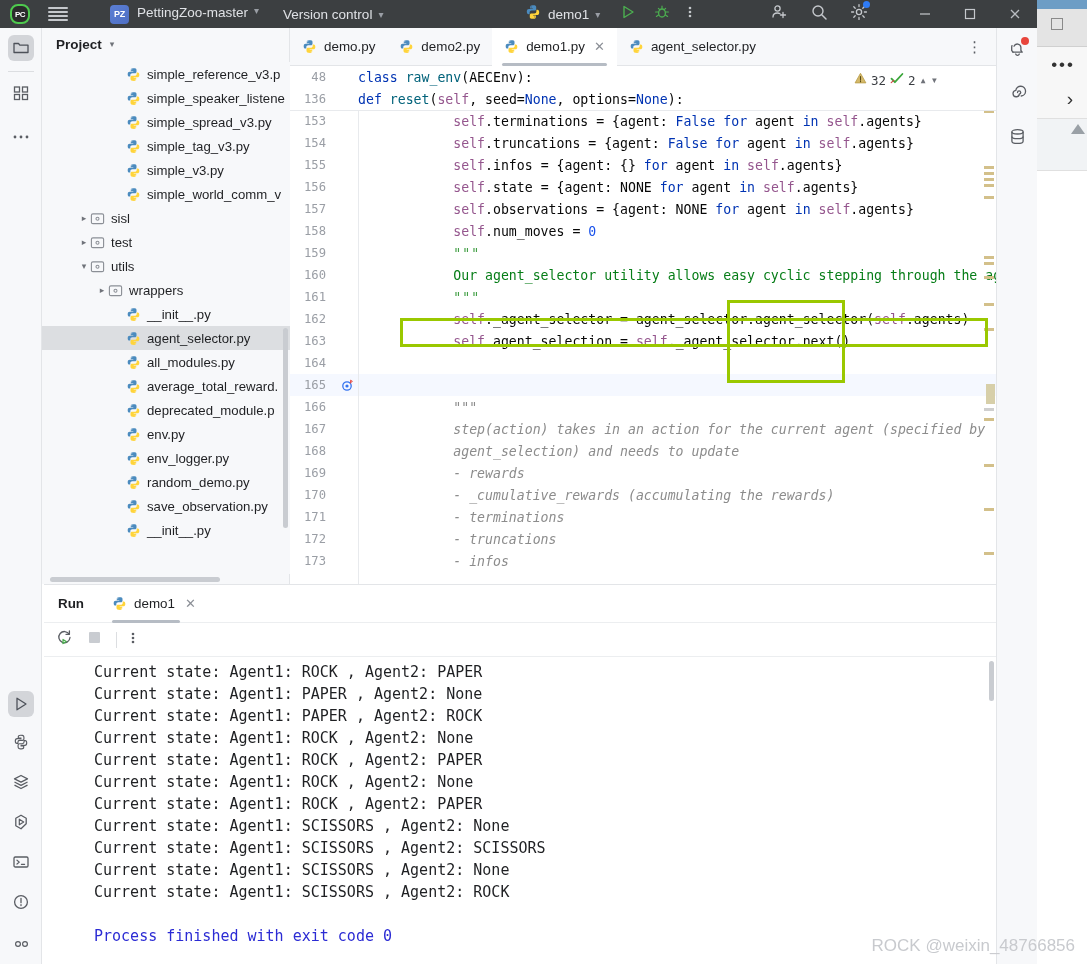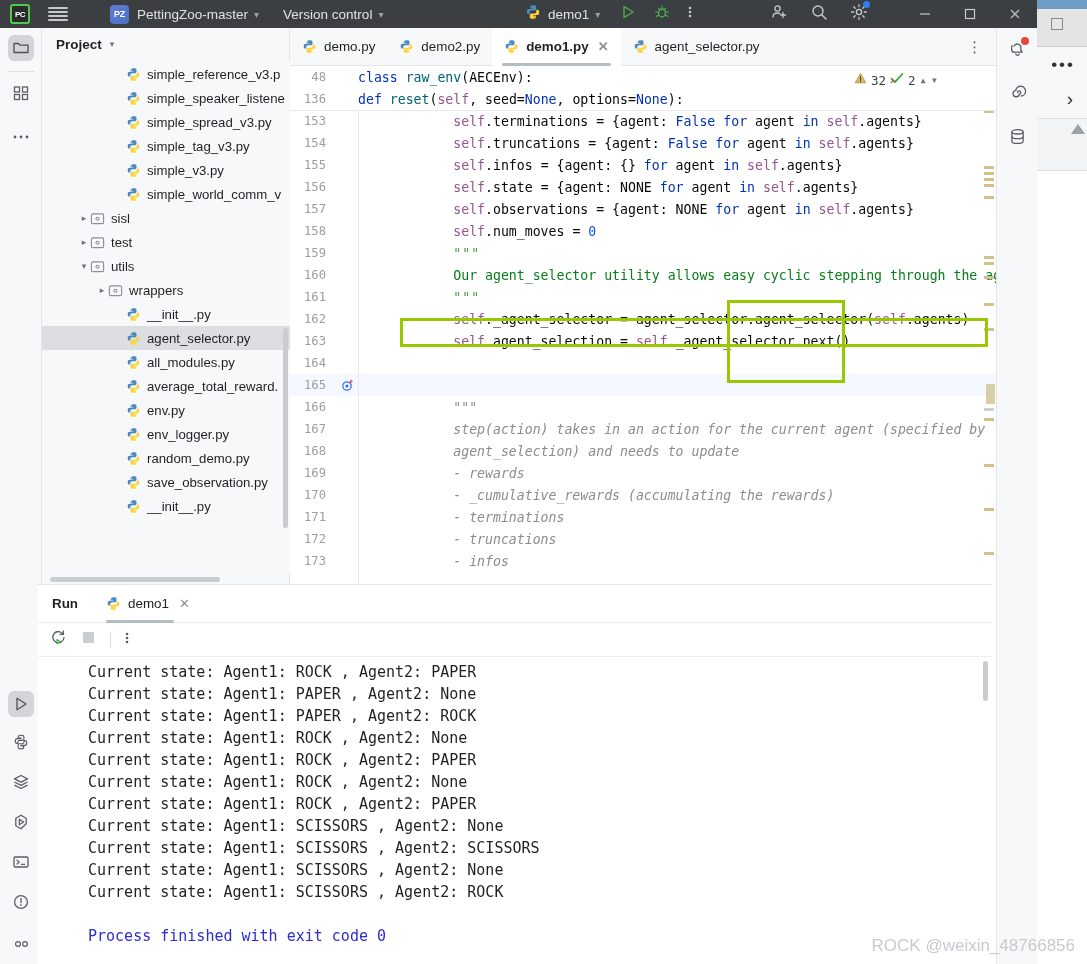--- a/index.html
+++ b/index.html
@@ -23,25 +23,25 @@
   .bgwin-tri { position:absolute; right:2px; top:124px; width:0;height:0;border-left:7px solid transparent;border-right:7px solid transparent;border-bottom:10px solid #9aa0a6;}
 
   
   .ide { position:absolute; left:0; top:0; width:1037px; height:964px; background:#ffffff; }
 
   
   .titlebar {
     position:absolute; left:0; top:0; width:1037px; height:28px;
     background:#3c3f41; display:flex; align-items:center;
   }
-  .tb-logo { width:20px;height:20px;margin-left:10px;border:2px solid #4ec94e;border-radius:3px;
+  .tb-logo { width:20px;height:20px;margin-left:10px;border:2px solid #4ec94e;border-radius:8px;
     background:#2b2b2b;color:#ffffff;font-size:8px;font-weight:bold;display:flex;align-items:center;justify-content:center;letter-spacing:-0.5px;}
   .tb-burger { margin-left:18px; width:20px; height:14px; display:flex; flex-direction:column; justify-content:space-between; cursor:pointer;}
   .tb-burger i { display:block; height:2px; background:#c5c8cc; border-radius:1px;}
-  .tb-proj { margin-left:22px; display:flex; align-items:center;padding-left:20px; }
+  .tb-proj { margin-left:22px; display:flex; align-items:flex-start;padding-left:20px; }
   .proj-badge { width:19px;height:19px;border-radius:4px;background:linear-gradient(135deg,#5b7fd4,#4f6fc4);
     color:#fff;font-size:9px;font-weight:bold;display:flex;align-items:center;justify-content:center;letter-spacing:-0.3px;}
   .proj-name { color:#dfe1e5; font-size:13.5px; margin-left:8px;}
   .caret { color:#9a9ea5; font-size:10px; margin-left:6px;}
   .tb-vcs { margin-left:24px; color:#dfe1e5; font-size:13.5px; display:flex; align-items:center;}
   .tb-runcfg { position:absolute; left:525px; display:flex; align-items:center; }
   .tb-runcfg .lbl { color:#dfe1e5; font-size:13.5px; margin-left:7px;}
   .tb-icons { position:absolute; left:620px; display:flex; align-items:center; gap:18px;}
   .tb-right { position:absolute; left:770px; display:flex; align-items:center; gap:22px;}
   .tb-win { position:absolute; right:0; top:0; height:28px; display:flex; align-items:center;}
@@ -67,21 +67,21 @@
   .trow.sel { background:#dcdee1; }
   .tarrow { width:12px; font-size:9px; color:#70737a; display:inline-block; text-align:center; flex:0 0 auto;}
   .tpy { flex:0 0 auto; margin-right:6px; display:flex;}
   .tfolder { flex:0 0 auto; margin-right:6px; display:flex;}
   .vscroll { position:absolute; right:1px; top:300px; width:5px; height:200px; background:#c9ccd1; border-radius:3px;}
   .hscroll { position:absolute; left:8px; bottom:2px; width:170px; height:5px; background:#c9ccd1; border-radius:3px;}
 
   
   .tabs { position:absolute; left:290px; top:28px; width:706px; height:38px; background:#f7f8fa; border-bottom:1px solid #e3e5e8; display:flex; align-items:center;}
   .tab { height:38px; display:flex; align-items:center; padding:0 12px; font-size:13.4px; color:#1f2023; position:relative; }
-  .tab.active { background:#ffffff;font-weight:bold; }
+  .tab.active { background:#ffffff; }
   .tab .underline { position:absolute; left:10px; right:10px; bottom:0; height:3px; background:#b6bcc4; border-radius:2px;}
   .tab .x { margin-left:9px; color:#8b8f96; font-size:13px;}
   .tabs-more { position:absolute; right:14px; color:#5a5d63; font-size:15px; line-height:4px;}
 
   
   .editor { position:absolute; left:290px; top:66px; width:706px; height:518px; background:#ffffff; overflow:hidden; font-family:"DejaVu Sans Mono", monospace; }
   .sticky { position:absolute; left:0; top:0; width:706px; background:#ffffff; z-index:4; border-bottom:1px solid #e8eaed;}
   .cl { height:22px; display:flex; align-items:center; white-space:pre; font-size:13.2px;}
   .ln { width:46px; text-align:right; padding-right:10px; color:#9a9ea5; font-size:12.2px; flex:0 0 auto; font-family:"DejaVu Sans Mono", monospace;}
   .gut { width:22px; flex:0 0 auto; display:flex; align-items:center; justify-content:center;}
@@ -104,21 +104,21 @@
   
   .marks { position:absolute; right:0; top:0; width:12px; height:518px; z-index:3;}
   .mk { position:absolute; right:2px; height:3px; background:#d3c08a;}
   .mk.g { background:#cfcfcf;}
   .thumb { position:absolute; right:1px; width:9px; background:#d7cfa9; }
 
   
   .annot { position:absolute; border:3px solid #9ac800; z-index:8; pointer-events:none;}
 
   
-  .runpanel { position:absolute; left:38px; top:584px; width:954px; height:380px; background:#ffffff; border-top:1px solid #e3e5e8;}
+  .runpanel { position:absolute; left:44px; top:584px; width:954px; height:380px; background:#ffffff; border-top:1px solid #e3e5e8;}
   .runtabs { height:38px; display:flex; align-items:center; padding-left:14px; border-bottom:1px solid #eceef0;}
   .runlabel { font-size:13.4px; font-weight:bold; color:#1f2023;}
   .runtab { margin-left:28px; height:38px; display:flex; align-items:center; font-size:13.4px; color:#1f2023; position:relative;}
   .runtab .underline { position:absolute; left:0; right:16px; bottom:0; height:3px; background:#b6bcc4; border-radius:2px;}
   .runtab .x { margin-left:10px; color:#8b8f96; font-size:13px;}
   .runtools { position:absolute; left:0; top:38px; width:954px; height:34px; display:flex; align-items:center; padding-left:12px; gap:14px; border-bottom:1px solid #eceef0;}
   .tsep { width:1px; height:16px; background:#dcdee1;}
   .console { position:absolute; left:0; top:72px; width:954px; height:308px; overflow:hidden; padding:6px 0 0 50px;
     font-family:"DejaVu Sans Mono", monospace; font-size:15px; color:#1f2023; }
   .cline { height:22px; white-space:pre;}
@@ -487,20 +487,31 @@
           <div class="trow">
             <span style="width: 72px; flex: 0 0 auto;"></span>
             <span class="tarrow"></span>
             <span class="tpy">
               <svg width="15" height="15" viewBox="0 0 16 16">
                 <path d="M7.6 1.2c-2 0-2.5.9-2.5 1.9v1.4h2.7v.5H3.9c-1.2 0-2.1.8-2.1 2.6 0 1.7.6 2.6 1.8 2.6h1V8.6c0-1.2 1-2 2.1-2h2.9c.9 0 1.6-.7 1.6-1.6V3.1c0-.9-.7-1.6-1.6-1.8-.6-.1-1.3-.1-2-.1zM6.2 2.4c.3 0 .5.2.5.5s-.2.5-.5.5-.5-.2-.5-.5.2-.5.5-.5z" fill="#4b8bbe"></path>
                 <path d="M8.4 14.8c2 0 2.5-.9 2.5-1.9v-1.4H8.2v-.5h3.9c1.2 0 2.1-.8 2.1-2.6 0-1.7-.6-2.6-1.8-2.6h-1v1.6c0 1.2-1 2-2.1 2H6.4c-.9 0-1.6.7-1.6 1.6v1.9c0 .9.7 1.6 1.6 1.8.6.1 1.3.1 2 .1zm1.4-1.2c-.3 0-.5-.2-.5-.5s.2-.5.5-.5.5.2.5.5-.2.5-.5.5z" fill="#ffd43b"></path>
               </svg>
             </span>
             <span>average_total_reward.</span>
+          </div>
+          <div class="trow">
+            <span style="width: 72px; flex: 0 0 auto;"></span>
+            <span class="tarrow"></span>
+            <span class="tpy">
+              <svg width="15" height="15" viewBox="0 0 16 16">
+                <path d="M7.6 1.2c-2 0-2.5.9-2.5 1.9v1.4h2.7v.5H3.9c-1.2 0-2.1.8-2.1 2.6 0 1.7.6 2.6 1.8 2.6h1V8.6c0-1.2 1-2 2.1-2h2.9c.9 0 1.6-.7 1.6-1.6V3.1c0-.9-.7-1.6-1.6-1.8-.6-.1-1.3-.1-2-.1zM6.2 2.4c.3 0 .5.2.5.5s-.2.5-.5.5-.5-.2-.5-.5.2-.5.5-.5z" fill="#4b8bbe"></path>
+                <path d="M8.4 14.8c2 0 2.5-.9 2.5-1.9v-1.4H8.2v-.5h3.9c1.2 0 2.1-.8 2.1-2.6 0-1.7-.6-2.6-1.8-2.6h-1v1.6c0 1.2-1 2-2.1 2H6.4c-.9 0-1.6.7-1.6 1.6v1.9c0 .9.7 1.6 1.6 1.8.6.1 1.3.1 2 .1zm1.4-1.2c-.3 0-.5-.2-.5-.5s.2-.5.5-.5.5.2.5.5-.2.5-.5.5z" fill="#ffd43b"></path>
+              </svg>
+            </span>
+            <span>deprecated_module.p</span>
           </div>
           <div class="trow">
             <span style="width: 72px; flex: 0 0 auto;"></span>
             <span class="tarrow"></span>
             <span class="tpy">
               <svg width="15" height="15" viewBox="0 0 16 16">
                 <path d="M7.6 1.2c-2 0-2.5.9-2.5 1.9v1.4h2.7v.5H3.9c-1.2 0-2.1.8-2.1 2.6 0 1.7.6 2.6 1.8 2.6h1V8.6c0-1.2 1-2 2.1-2h2.9c.9 0 1.6-.7 1.6-1.6V3.1c0-.9-.7-1.6-1.6-1.8-.6-.1-1.3-.1-2-.1zM6.2 2.4c.3 0 .5.2.5.5s-.2.5-.5.5-.5-.2-.5-.5.2-.5.5-.5z" fill="#4b8bbe"></path>
                 <path d="M8.4 14.8c2 0 2.5-.9 2.5-1.9v-1.4H8.2v-.5h3.9c1.2 0 2.1-.8 2.1-2.6 0-1.7-.6-2.6-1.8-2.6h-1v1.6c0 1.2-1 2-2.1 2H6.4c-.9 0-1.6.7-1.6 1.6v1.9c0 .9.7 1.6 1.6 1.8.6.1 1.3.1 2 .1zm1.4-1.2c-.3 0-.5-.2-.5-.5s.2-.5.5-.5.5.2.5.5-.2.5-.5.5z" fill="#ffd43b"></path>
               </svg>
             </span>

